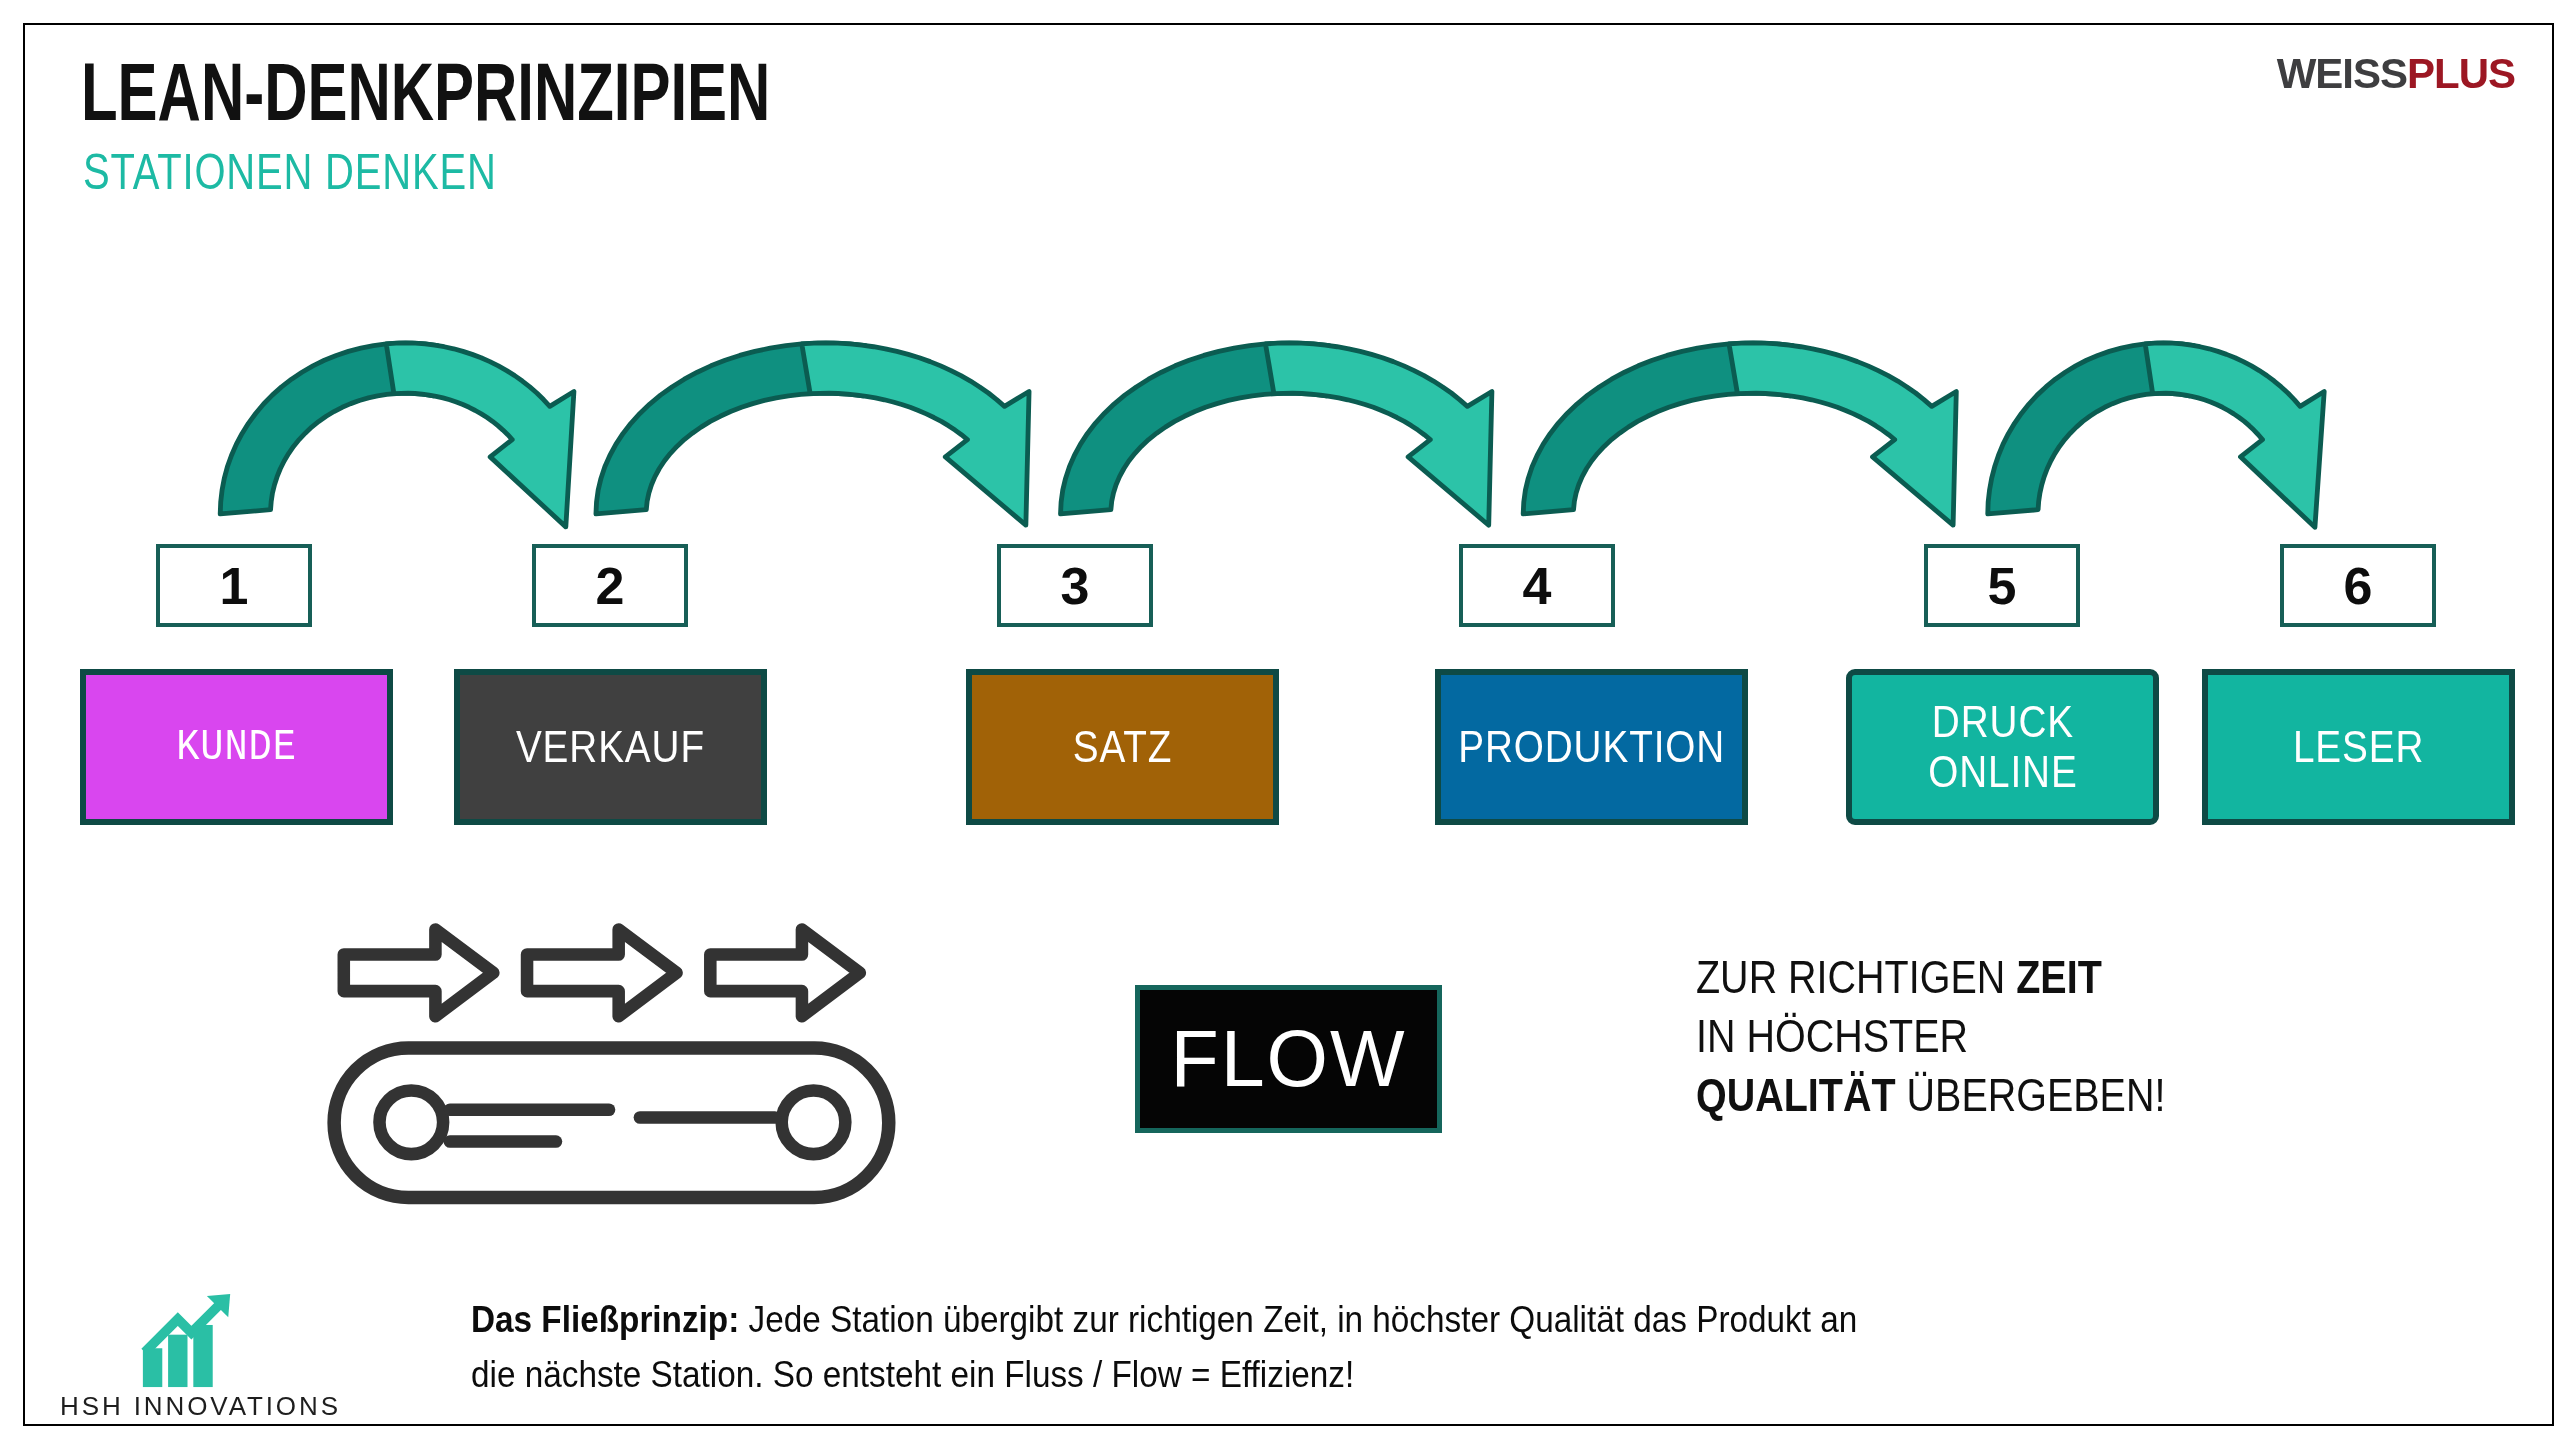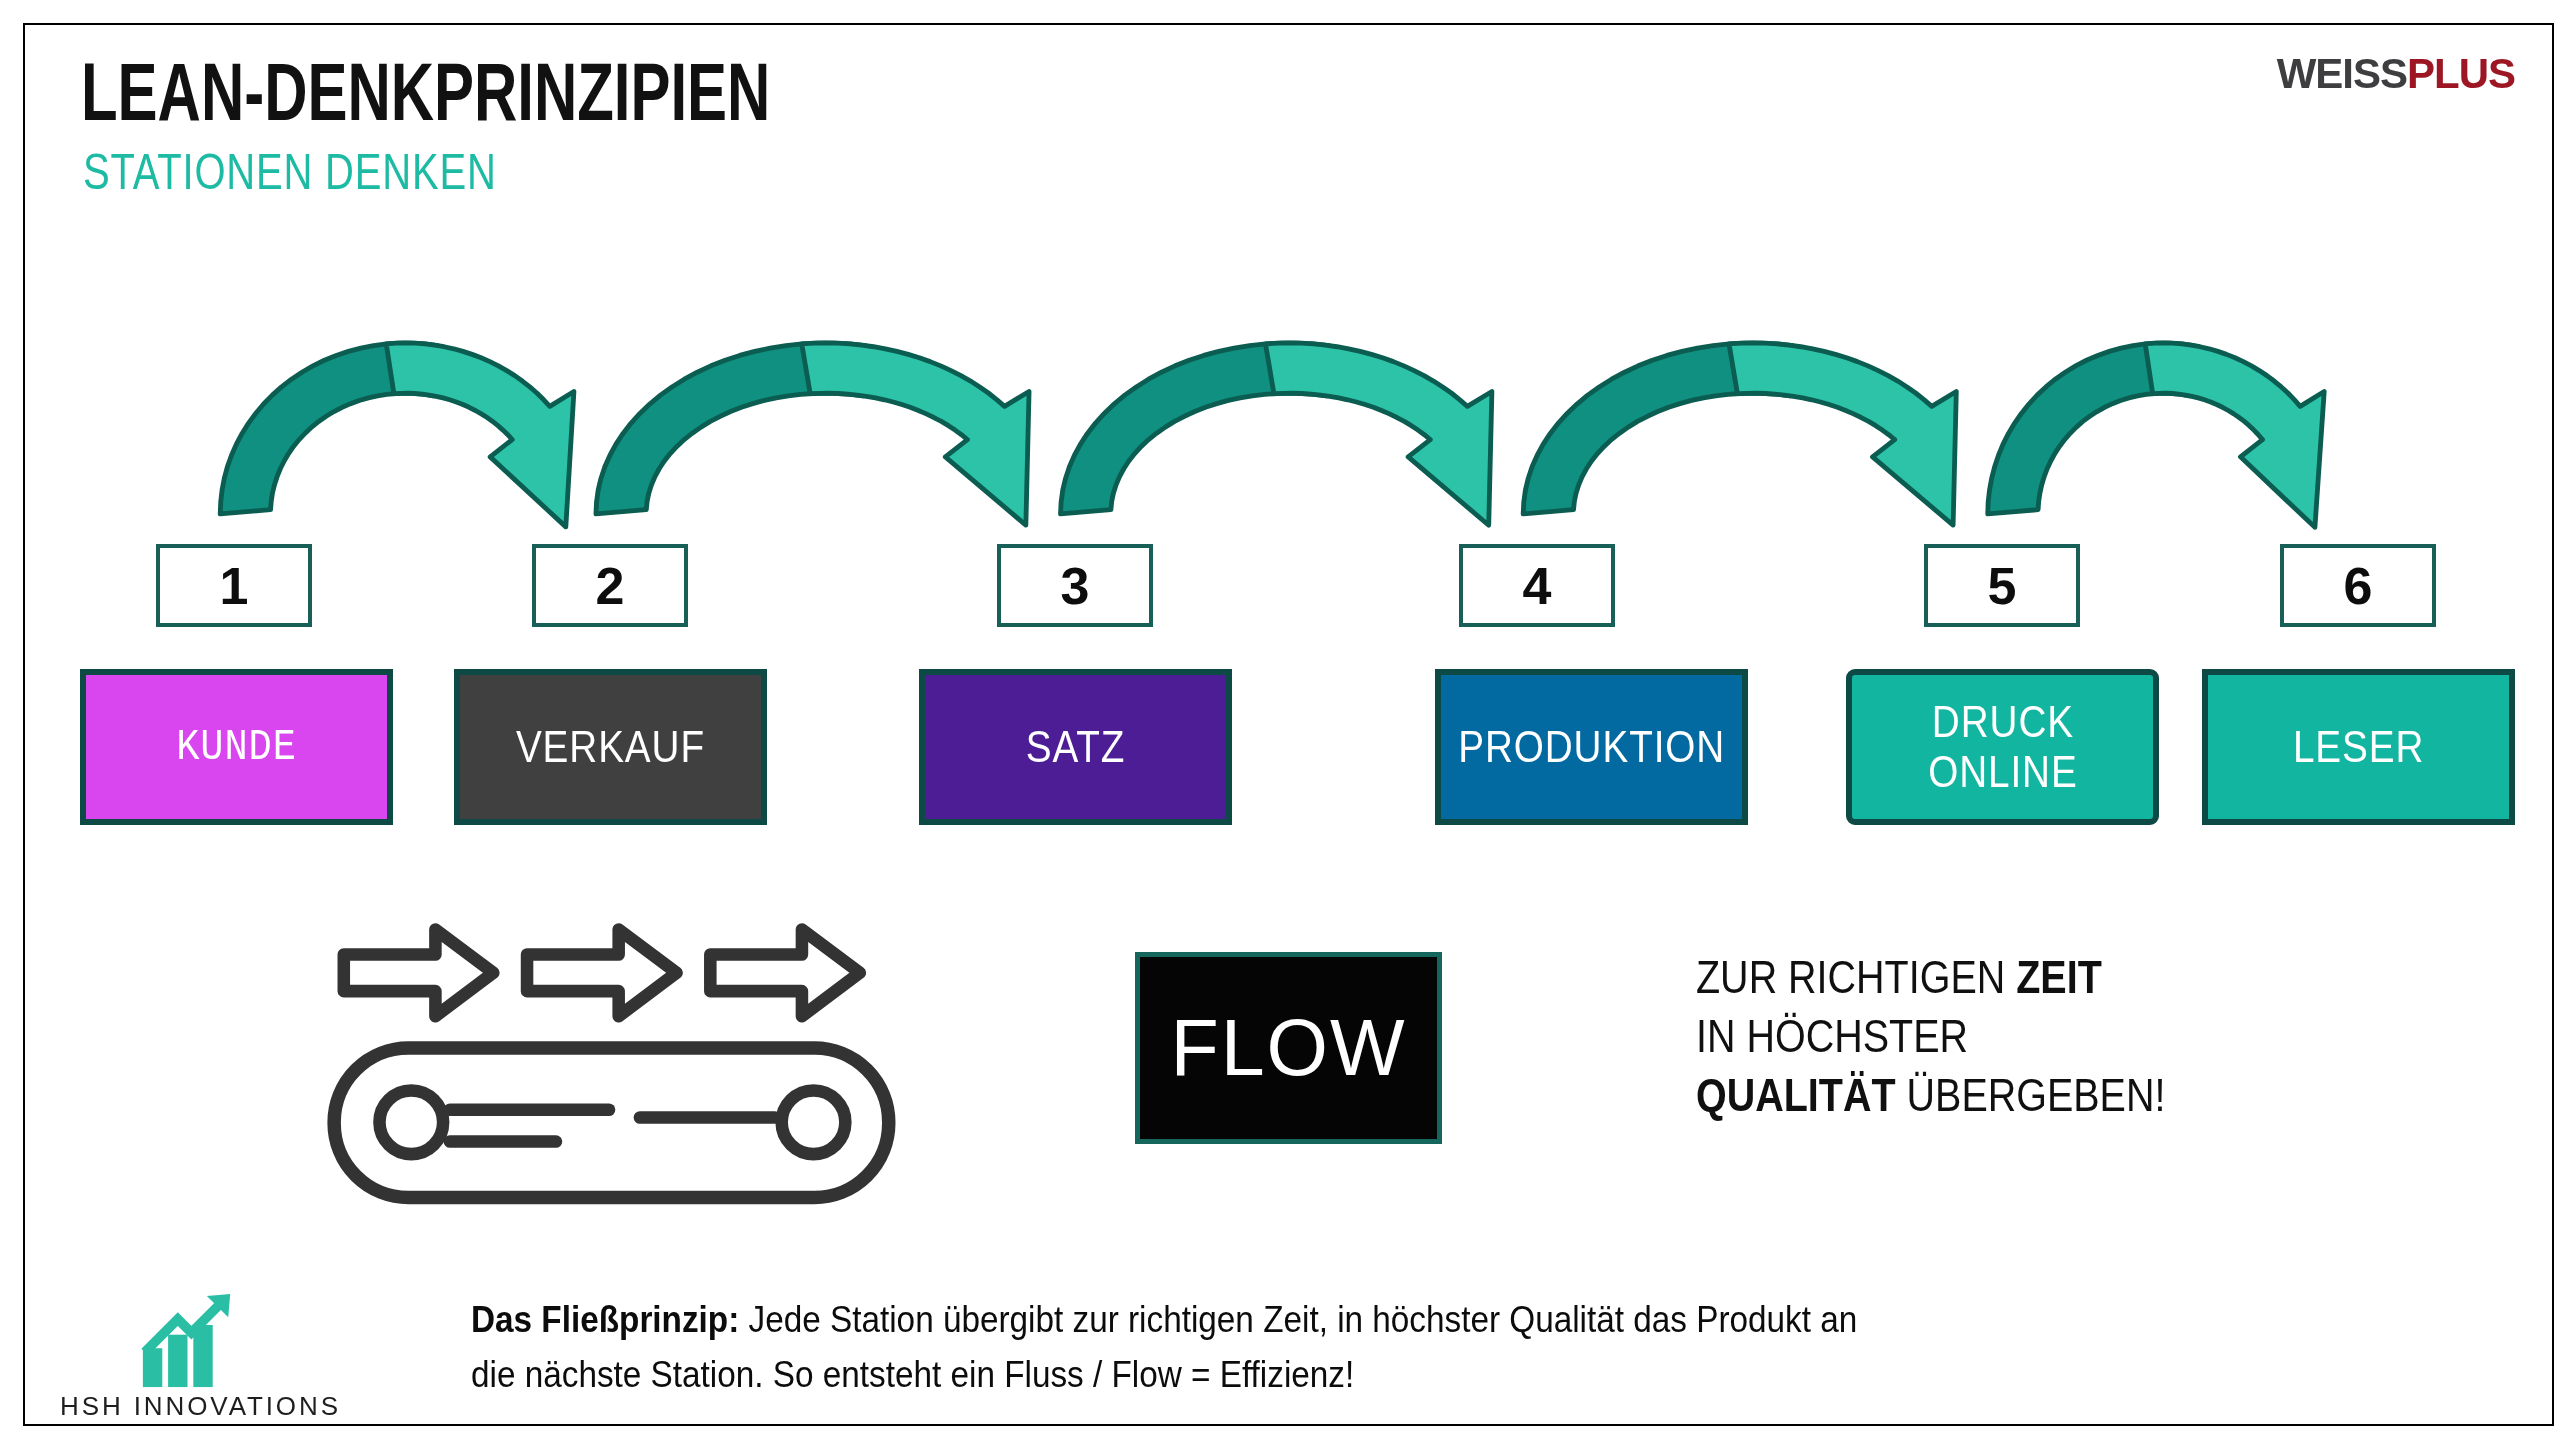--- a/index.html
+++ b/index.html
@@ -20,21 +20,21 @@
   .num-box{position:absolute;top:544px;width:156px;height:83px;box-sizing:border-box;
            background:#fff;border:4.8px solid #175f57;display:flex;align-items:center;justify-content:center;}
   .num{font-size:52px;font-weight:bold;color:#0d0d0d;}
   .st-box{position:absolute;top:669px;width:313px;height:156px;box-sizing:border-box;
           border:6.8px solid #0e4a45;display:flex;align-items:center;justify-content:center;}
   .st-label{font-size:44px;color:#fff;letter-spacing:1px;text-align:center;line-height:50px;
             white-space:pre-line;transform:scaleX(.88);transform-origin:center;}
   
   .conveyor{position:absolute;left:319px;top:913px;}
   
-  .flow-box{position:absolute;left:1135px;top:952px;width:307px;height:192px;box-sizing:border-box;
+  .flow-box{position:absolute;left:1135px;top:985px;width:307px;height:148px;box-sizing:border-box;
             border:5.8px solid #15665c;display:flex;align-items:center;justify-content:center;}
   .flow-label{font-size:79px;color:#fff;letter-spacing:1.9px;}
   
   .handover{position:absolute;left:1696px;top:947px;font-size:47px;line-height:59px;
             color:#101010;transform:scaleX(.84);transform-origin:left top;white-space:nowrap;}
   
   .footer-text{position:absolute;left:471px;top:1292px;font-size:37px;line-height:55px;
                transform:scaleX(.9);transform-origin:left top;white-space:nowrap;color:#0c0c0c;}
   
   .logo-icon{position:absolute;left:137px;top:1292px;}
@@ -76,21 +76,21 @@
   <div class="num-box" style="left: 532px;">
     <span class="num">2</span>
   </div>
   <div class="st-box" style="left: 454px; background: #404040;">
     <span class="st-label">VERKAUF</span>
   </div>
 
   <div class="num-box" style="left: 997px;">
     <span class="num">3</span>
   </div>
-  <div class="st-box" style="left: 919px; background: #4c1d95;">
+  <div class="st-box" style="left: 966px; background: #a16207;">
     <span class="st-label">SATZ</span>
   </div>
 
   <div class="num-box" style="left: 1459px;">
     <span class="num">4</span>
   </div>
   <div class="st-box" style="left: 1435px; background: #0369a1;">
     <span class="st-label">PRODUKTION</span>
   </div>
 

